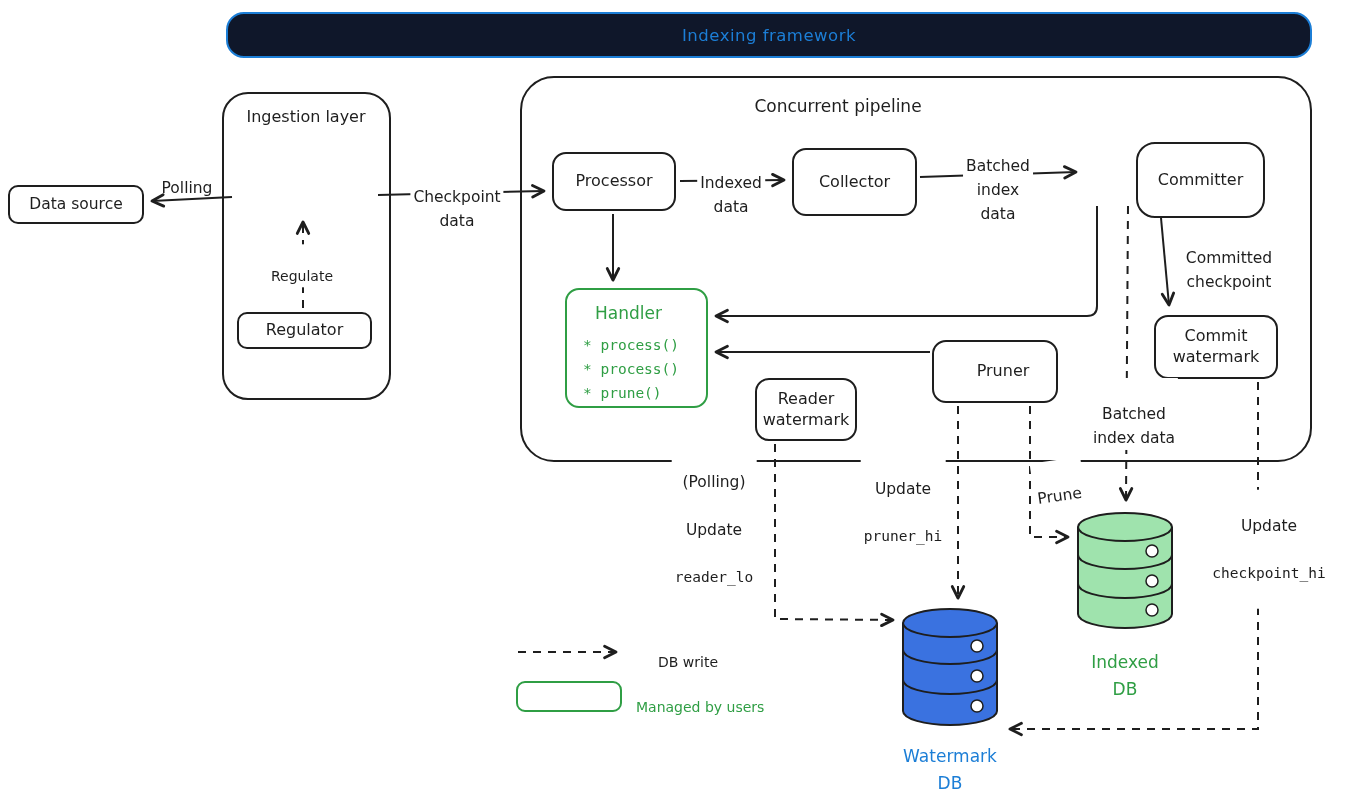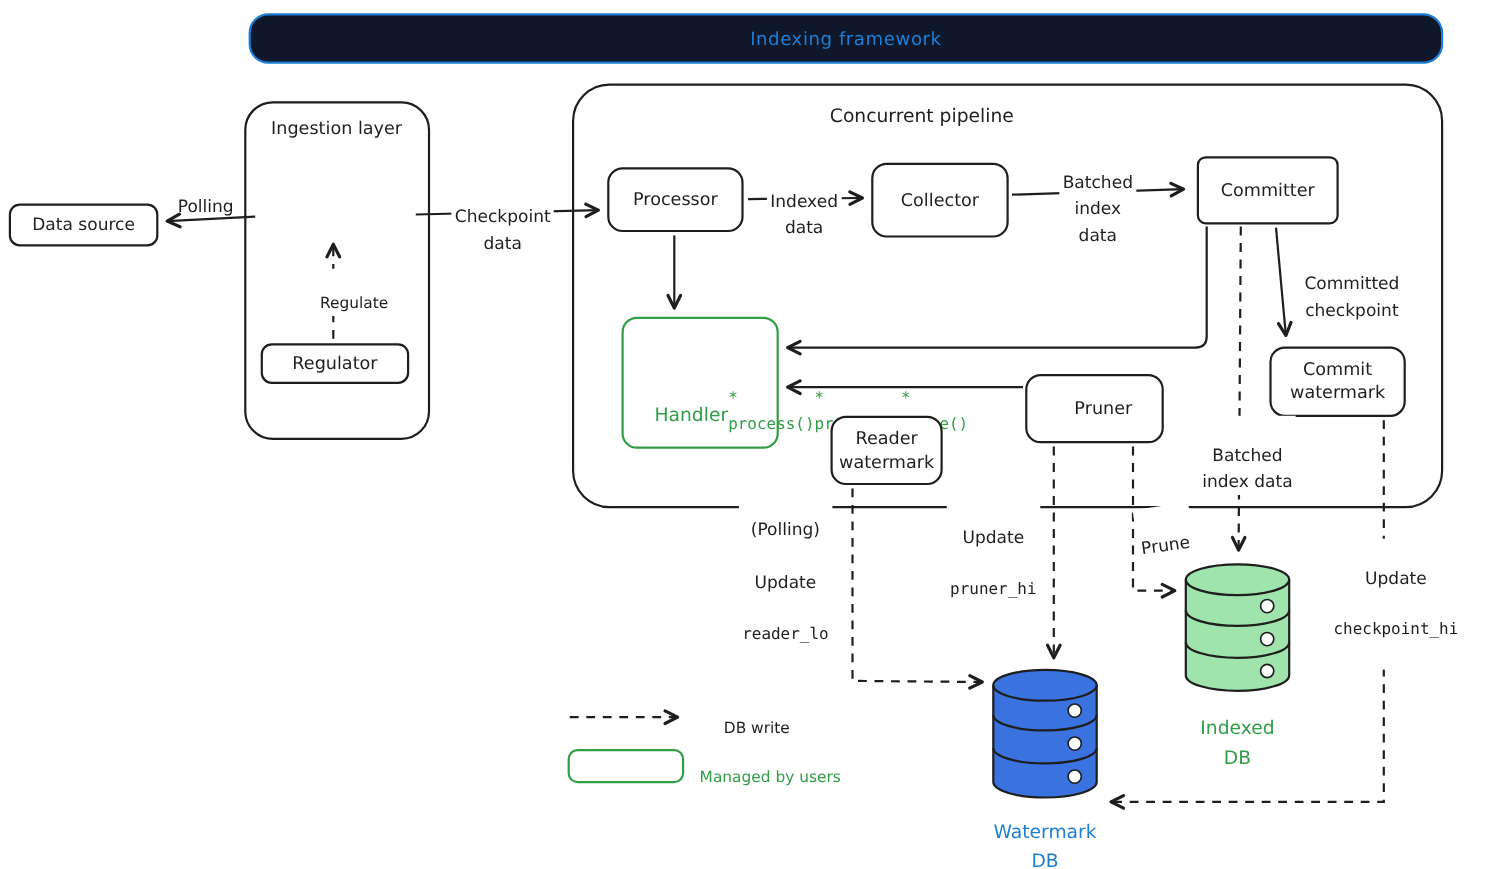--- a/index.html
+++ b/index.html
@@ -23,21 +23,21 @@
   .label { position:absolute; text-align:center; font-size:15.5px; line-height:1.55;
            white-space:pre-line; transform:translate(-50%,-50%); background:#ffffff;
            padding:0 3px; z-index:3; }
   .label.no-bg { background:transparent; }
   .label.left-anchor { transform:translate(0,-50%); text-align:left; }
   .label.small { font-size:14px; }
   .mono { font-family:"DejaVu Sans Mono", "Liberation Mono", monospace; font-size:14.5px;text-align:center; }
 
   .title-label { position:absolute; transform:translate(-50%,-50%); z-index:3; background:#ffffff; padding:0 4px; }
 
-  .handler { border-color:#2f9e44; flex-direction:row; align-items:flex-end;
+  .handler { border-color:#2f9e44; flex-direction:column; align-items:flex-start;
              justify-content:flex-start; padding:12px 10px 8px 16px; border-radius:14px; }
   .handler-title { color:#2f9e44; font-size:17px; margin-bottom:9px; margin-left:12px; }
   .handler-item { color:#2f9e44; line-height:24px; text-align:left; }
 
   .legend-box { position:absolute; border:2px solid #2f9e44; border-radius:9px; background:#ffffff; z-index:3; }
 
   .db-label { font-size:17px; line-height:1.55; background:transparent; }
   .blue-text { color:#1c7ed6; }
   .green-text { color:#2f9e44; }
 </style>
@@ -116,21 +116,21 @@
   </div>
 
   <div class="node" style="left:552px; top:152px; width:124px; height:59px; border-radius:14px;">
     <span>Processor</span>
   </div>
 
   <div class="node" style="left:792px; top:148px; width:125px; height:68px; border-radius:14px;">
     <span>Collector</span>
   </div>
 
-  <div class="node" style="left:1088px; top:142px; width:129px; height:62px; border-radius:8px;">
+  <div class="node" style="left:1136px; top:142px; width:129px; height:76px; border-radius:19px;">
     <span>Committer</span>
   </div>
 
   <div class="node handler" style="left:565px; top:288px; width:143px; height:120px;">
     <div class="handler-title">Handler</div>
     <div class="handler-item mono">* process()</div>
     <div class="handler-item mono">* process()</div>
     <div class="handler-item mono">* prune()</div>
   </div>
 
@@ -145,21 +145,21 @@
 
   <div class="node" style="left:1154px; top:315px; width:124px; height:64px; border-radius:14px;">
     <span>Commit
 watermark</span>
   </div>
 
   <div class="label no-bg" style="left:187px; top:176px;">
     <span>Polling</span>
   </div>
 
-  <div class="label small" style="left:302px; top:266px;margin-left:20px;">
+  <div class="label small" style="left:302px; top:266px;">
     <span>Regulate</span>
   </div>
 
   <div class="label" style="left:457px; top:197px;">
     <span>Checkpoint
 data</span>
   </div>
 
   <div class="label" style="left:731px; top:183px;">
     <span>Indexed

